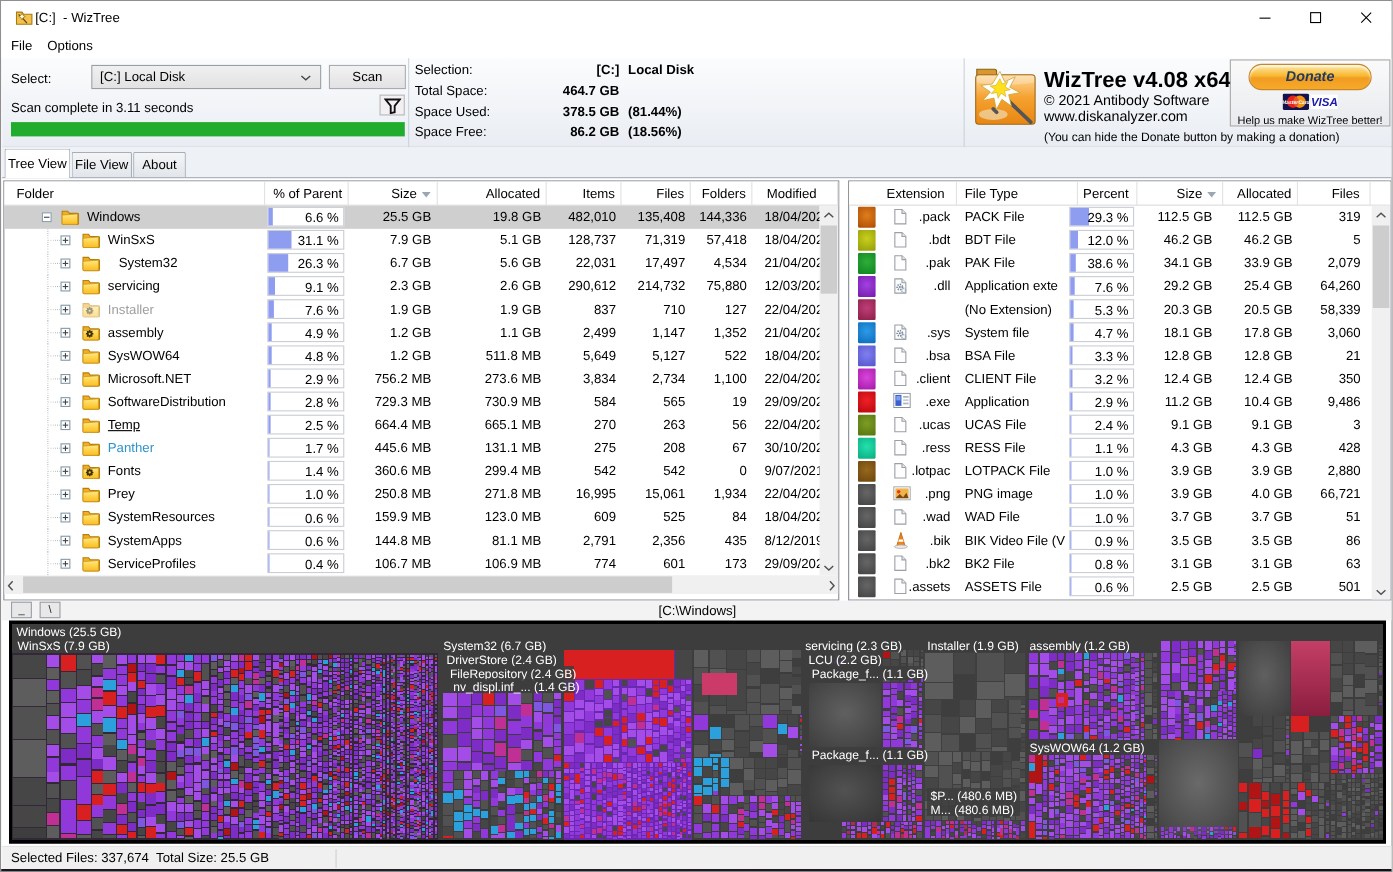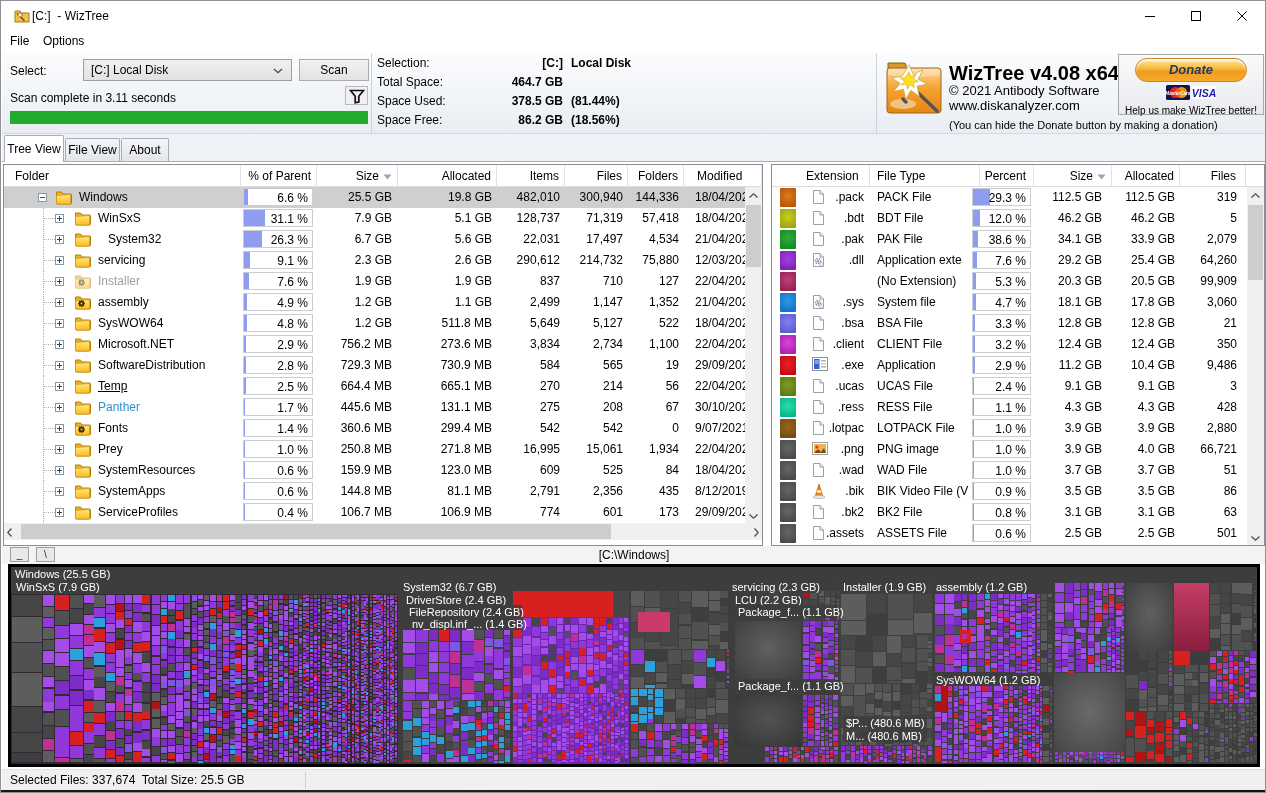--- a/index.html
+++ b/index.html
@@ -192,21 +192,21 @@
           <use href="#folder"></use>
         </svg></span>
       <span class="cell" style="left:75px;width:161px;">Windows</span>
       <div class="pctbox" style="left:239px;width:70px">
         <div class="pctfill" style="width:4px"></div>
         <span class="pcttx">6.6 %</span>
       </div>
       <span class="cell r" style="left:313px;width:75px">25.5 GB</span>
       <span class="cell r" style="left:394px;width:94px">19.8 GB</span>
       <span class="cell r" style="left:493px;width:63px">482,010</span>
-      <span class="cell r" style="left:561px;width:58px">300,940</span>
+      <span class="cell r" style="left:561px;width:58px">135,408</span>
       <span class="cell r" style="left:624px;width:51px">144,336</span>
       <span class="cell" style="left:691px;width:53px">18/04/2022</span>
     </div>
     <div class="row" style="top:43px;width:741px">
       <div class="dotv" style="left:39px;top:0;height:21px"></div>
       <div class="doth" style="left:40px;top:10px;width:11px"></div>
       <div class="ebox plus" style="left:51px;top:6px">
         <i></i>
         <b></b>
       </div>
@@ -392,21 +392,21 @@
           <use href="#folder"></use>
         </svg></span>
       <span class="cell" style="left:94px;width:142px;text-decoration:underline;">Temp</span>
       <div class="pctbox" style="left:239px;width:70px">
         <div class="pctfill" style="width:2px"></div>
         <span class="pcttx">2.5 %</span>
       </div>
       <span class="cell r" style="left:313px;width:75px">664.4 MB</span>
       <span class="cell r" style="left:394px;width:94px">665.1 MB</span>
       <span class="cell r" style="left:493px;width:63px">270</span>
-      <span class="cell r" style="left:561px;width:58px">214</span>
+      <span class="cell r" style="left:561px;width:58px">263</span>
       <span class="cell r" style="left:624px;width:51px">56</span>
       <span class="cell" style="left:691px;width:53px">22/04/2022</span>
     </div>
     <div class="row" style="top:232px;width:741px">
       <div class="dotv" style="left:39px;top:0;height:21px"></div>
       <div class="doth" style="left:40px;top:10px;width:11px"></div>
       <div class="ebox plus" style="left:51px;top:6px">
         <i></i>
         <b></b>
       </div>
@@ -633,21 +633,21 @@
     <div class="row" style="top:106px;width:474px">
       <div class="sw" style="background:radial-gradient(circle at 50% 42%, #bd3f78 0%, #93224e 85%)"></div>
       <span class="cell r" style="left:52px;width:40px"></span>
       <span class="cell" style="left:105px;width:99px">(No Extension)</span>
       <div class="pctbox" style="left:200px;width:59px">
         <div class="pctfill" style="width:3px"></div>
         <span class="pcttx">5.3 %</span>
       </div>
       <span class="cell r" style="left:262px;width:68px">20.3 GB</span>
       <span class="cell r" style="left:340px;width:63px">20.5 GB</span>
-      <span class="cell r" style="left:408px;width:57px">99,909</span>
+      <span class="cell r" style="left:408px;width:57px">58,339</span>
     </div>
     <div class="row" style="top:127px;width:474px">
       <div class="sw" style="background:radial-gradient(circle at 50% 42%, #2f9ae6 0%, #0f72c2 85%)"></div>
       <span class="abs" style="left:40px;top:2px"><svg width="14" height="17" viewBox="0 0 14 17">
 <path d="M1.5,1.5 h6.5 l3.5,3.5 v9.5 h-10 z" fill="#fdfdfd" stroke="#9aa0a6"></path>
 <path d="M8,1.5 v3.5 h3.5" fill="#e8eaec" stroke="#9aa0a6"></path>
 <circle cx="6" cy="9" r="2.4" fill="none" stroke="#7c8aa0" stroke-width="1.6" stroke-dasharray="1.2 1"></circle>
 <circle cx="6" cy="9" r="1" fill="#7c8aa0"></circle>
 <circle cx="9.5" cy="12" r="1.8" fill="none" stroke="#9aa6b8" stroke-width="1.3" stroke-dasharray="1 0.8"></circle>
 </svg></span>

